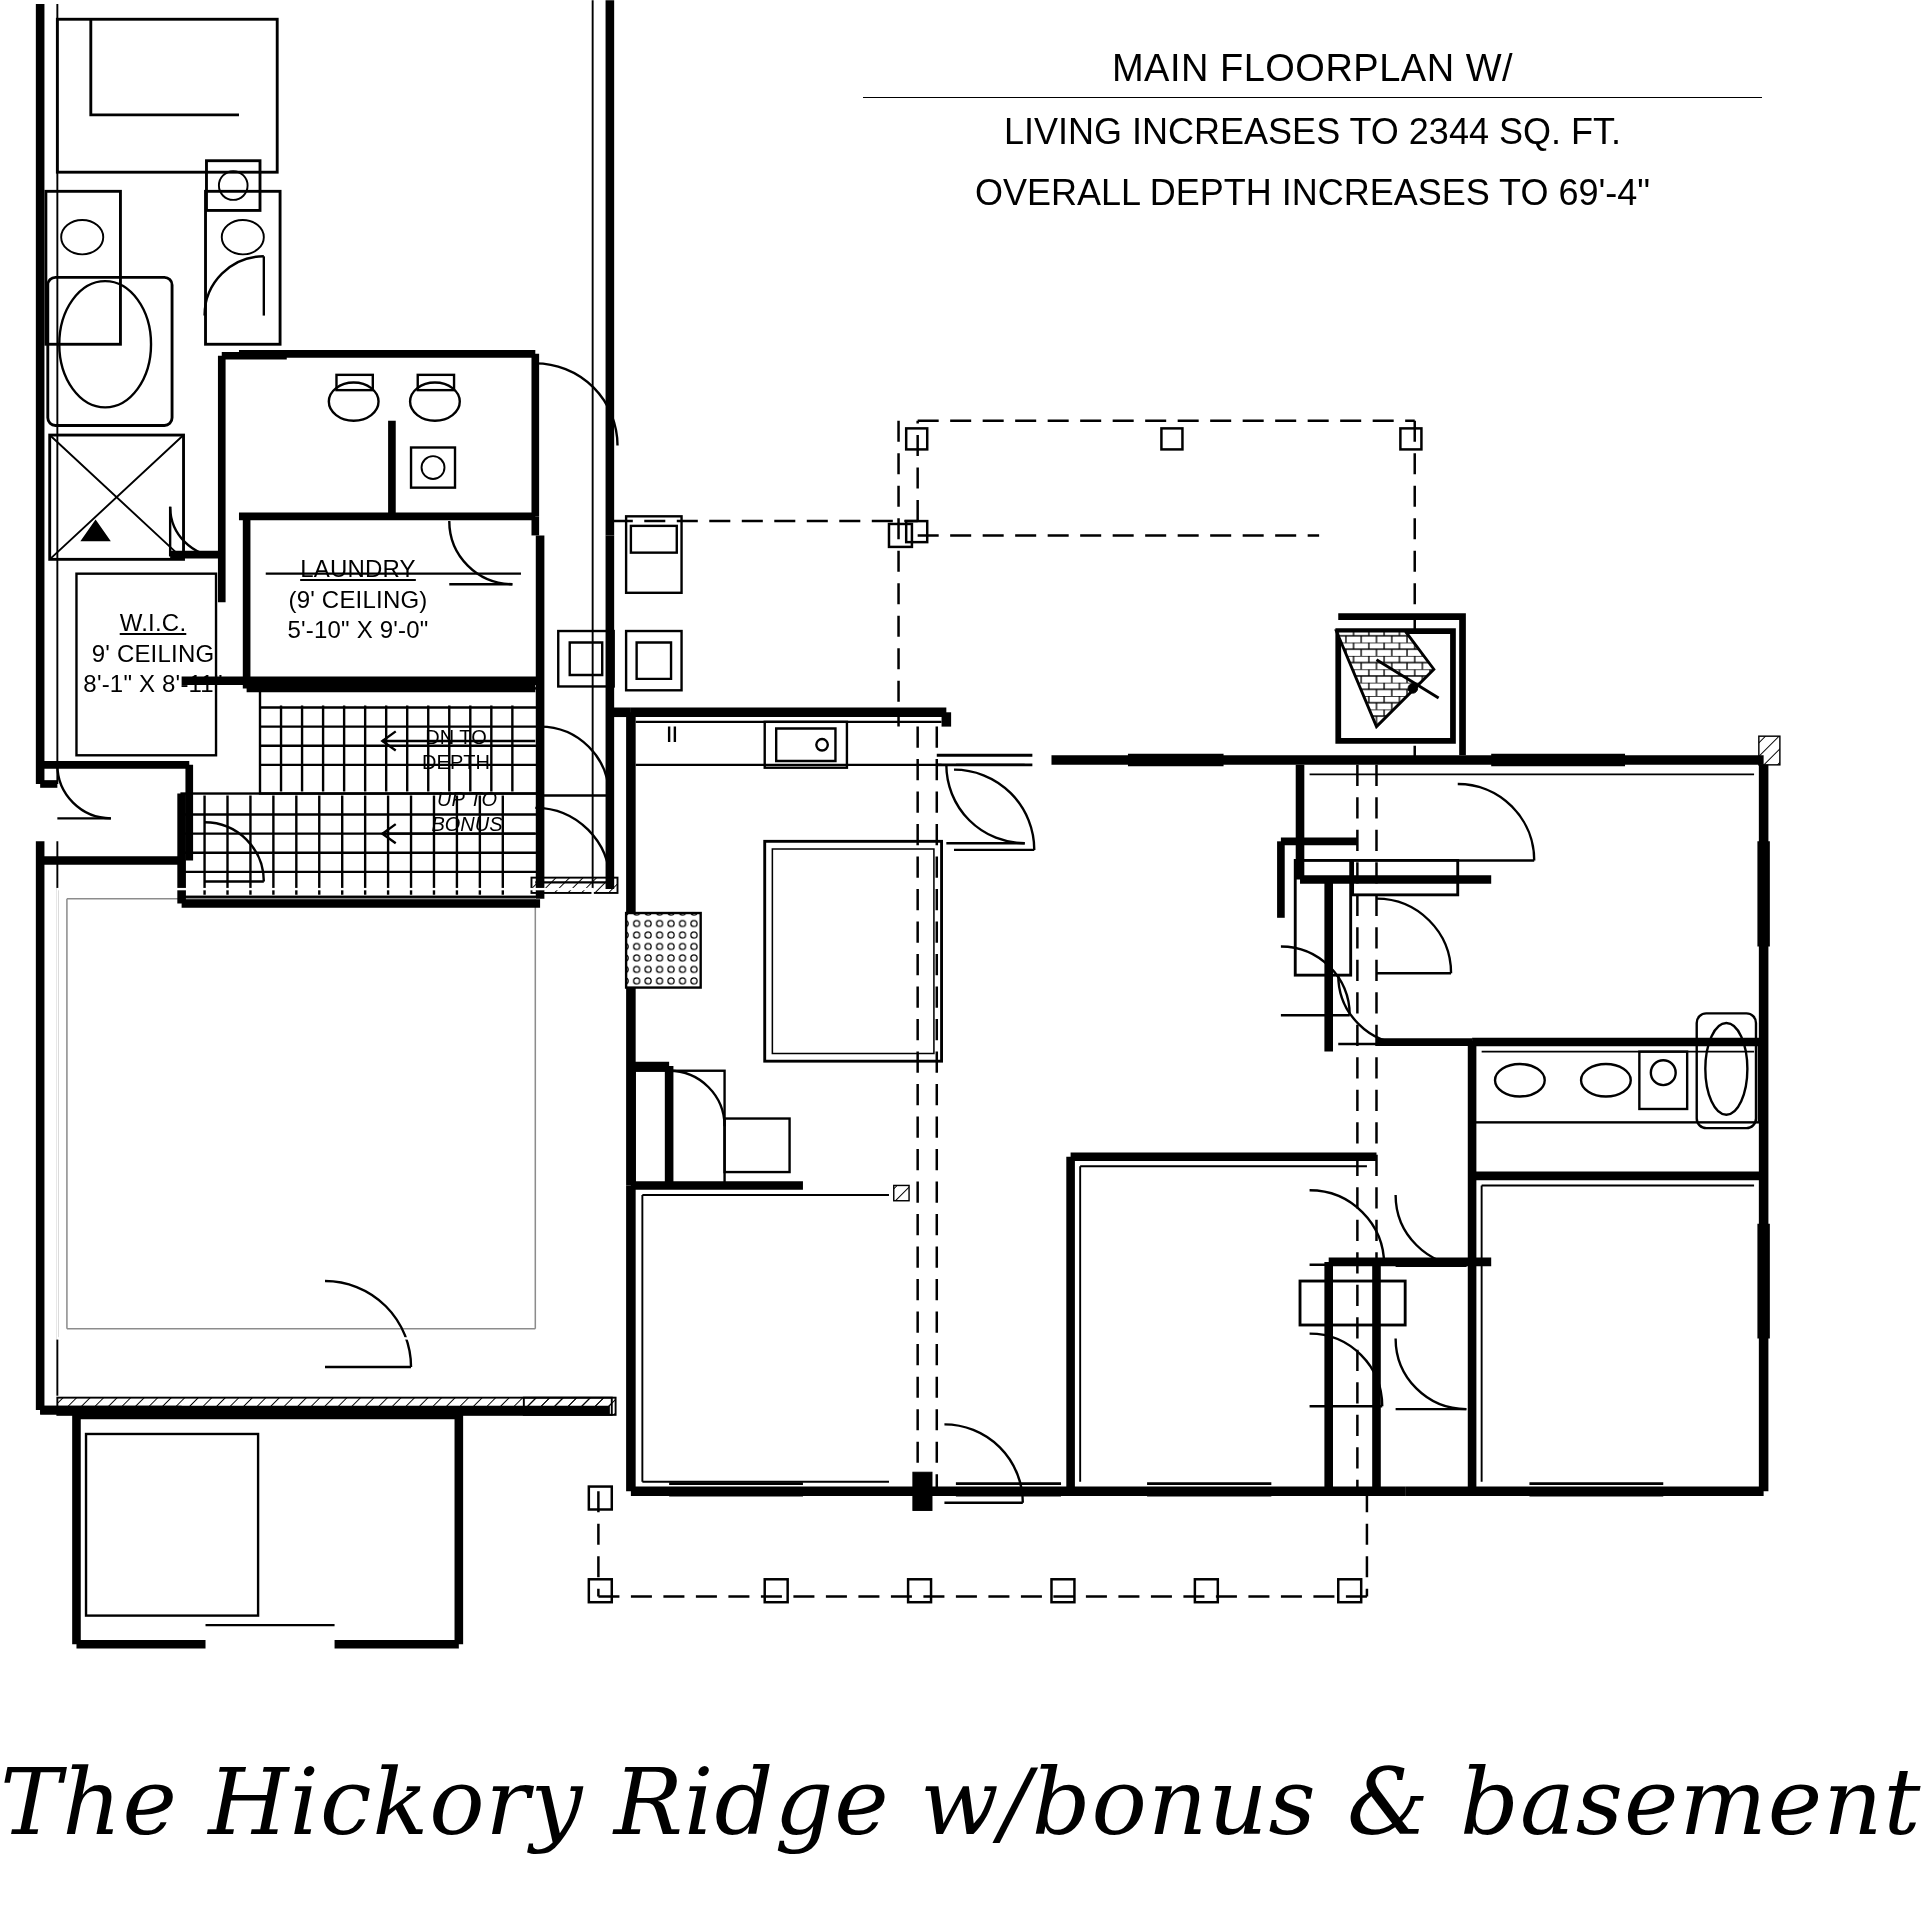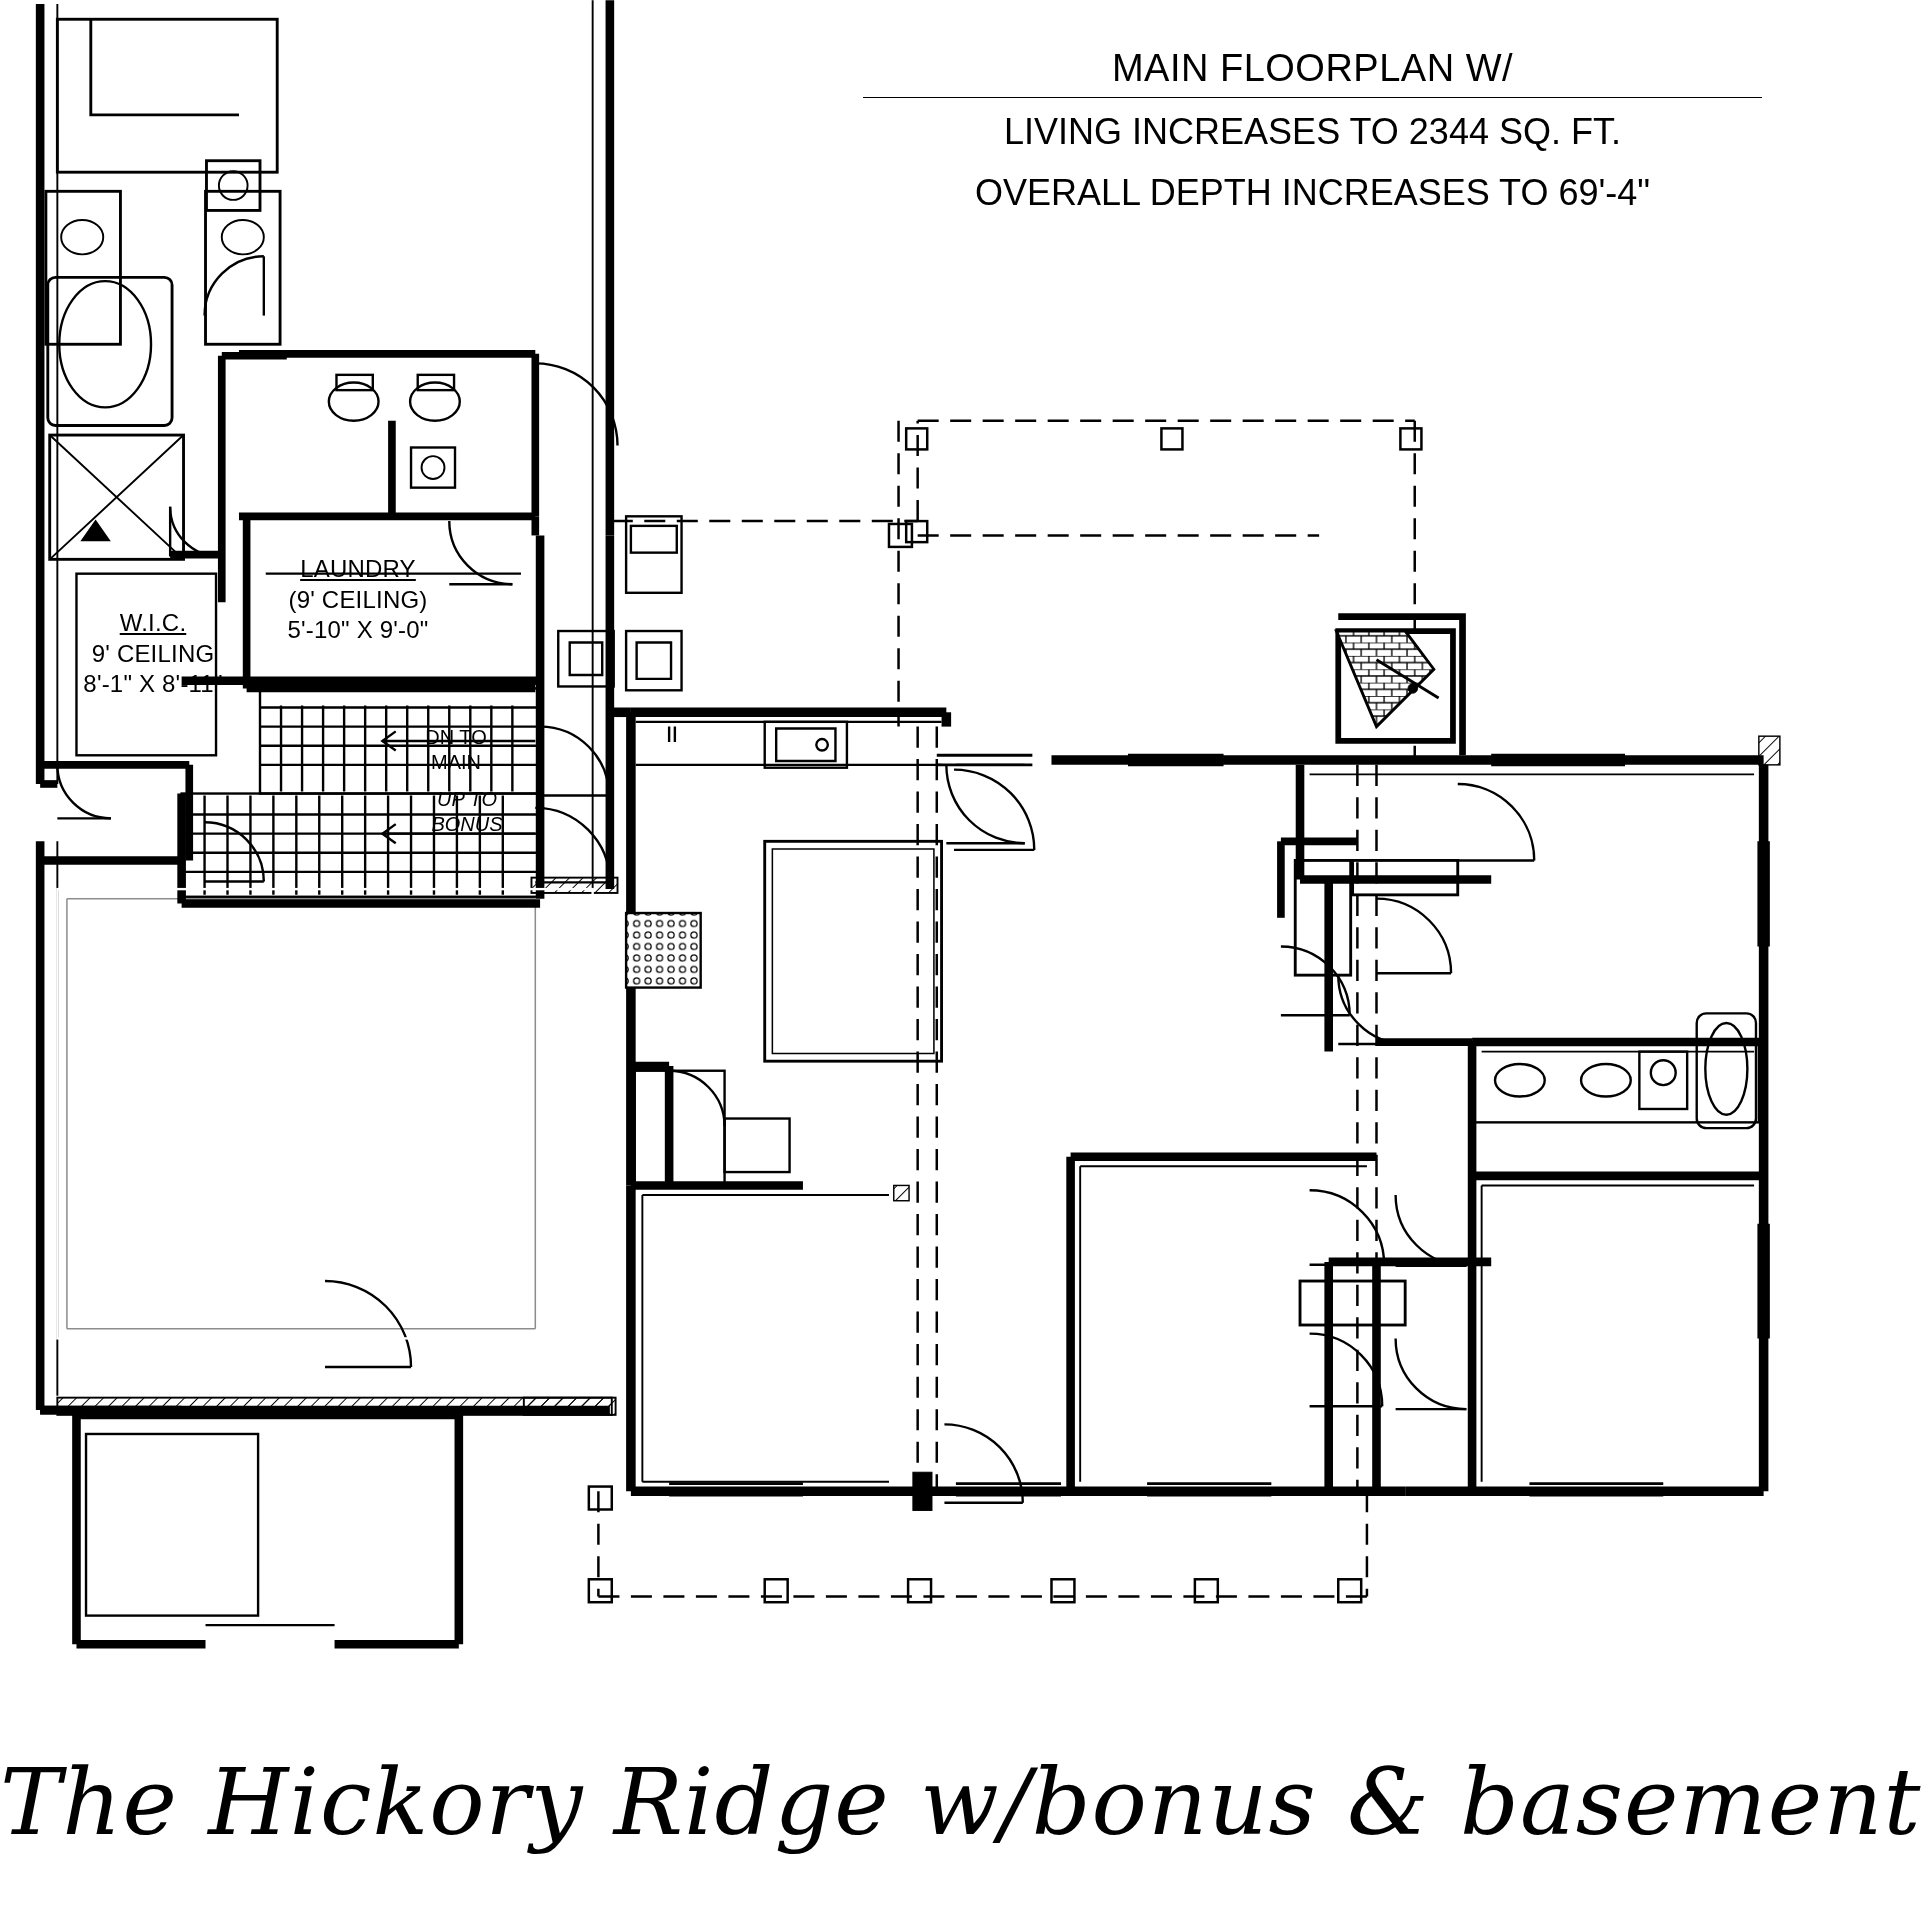--- a/index.html
+++ b/index.html
@@ -455,21 +455,21 @@
   </div>
 
   <div class="room-label" style="left:253px; top:554px; width:210px;">
     <div class="rl-name">LAUNDRY</div>
     <div>(9' CEILING)</div>
     <div>5'-10" X 9'-0"</div>
   </div>
 
   <div class="stair-note" style="left:394px; top:681px; width:124px;margin-top:44px;">
     <div>DN TO</div>
-    <div>MAIN</div>
+    <div>DEPTH</div>
   </div>
 
   <div class="stair-note" style="left:400px; top:787px; width:134px;font-style:italic;">
     <div>UP TO</div>
     <div>BONUS</div>
   </div>
 </div>
 
 <div id="plan-name">The Hickory Ridge w/bonus &amp; basement</div>
 

